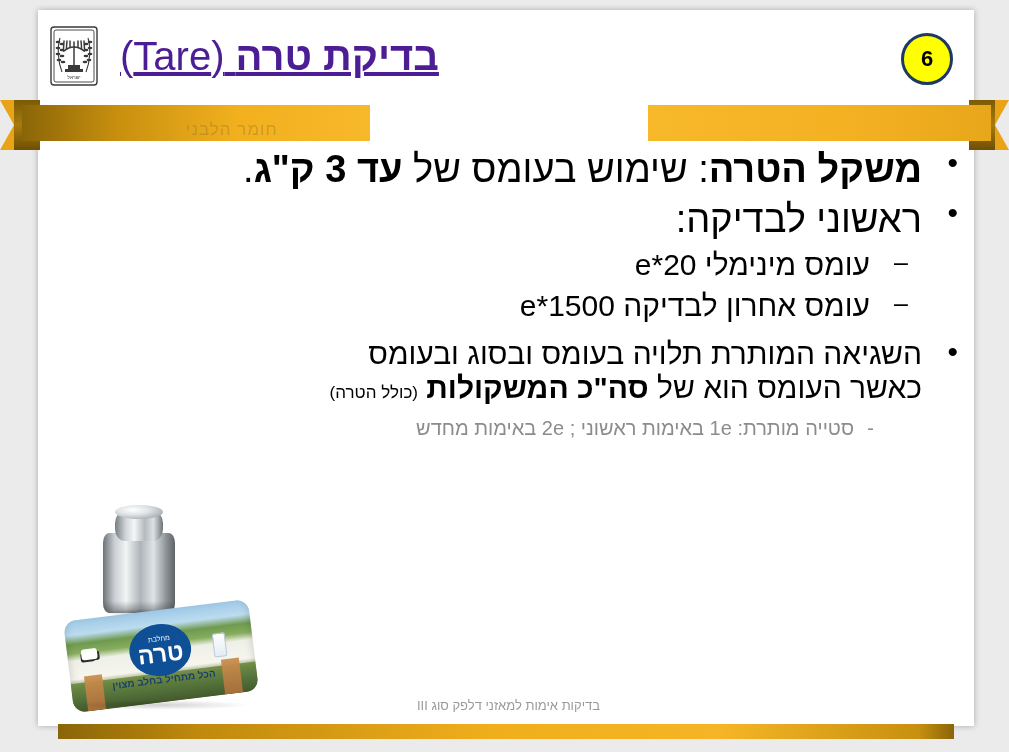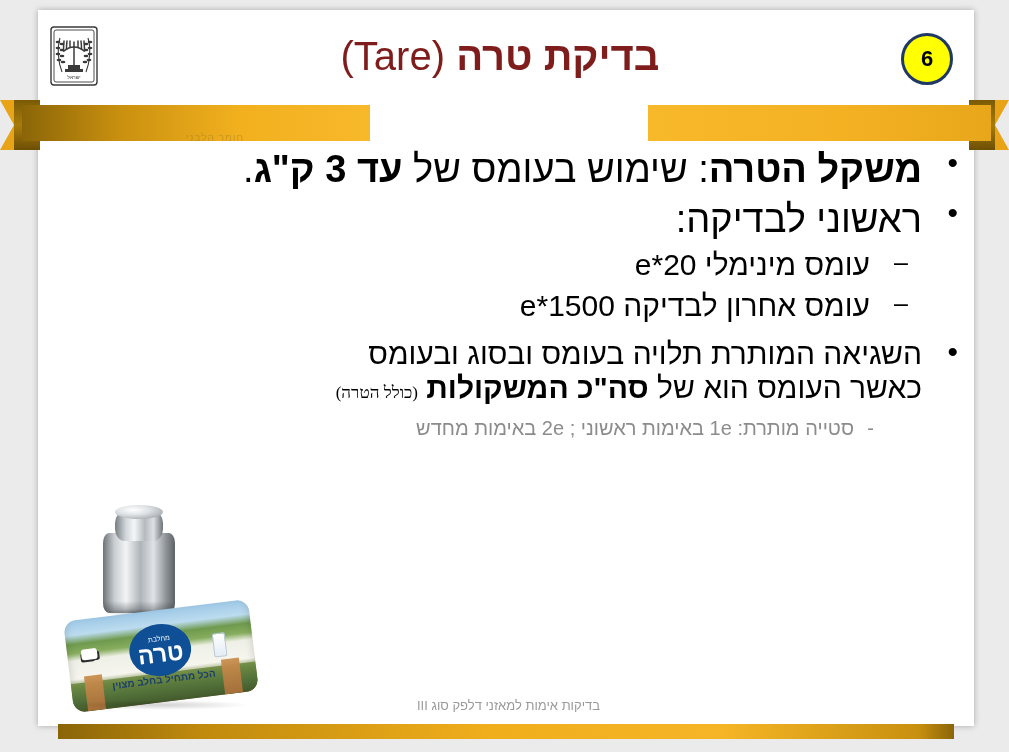--- a/index.html
+++ b/index.html
@@ -38,27 +38,28 @@
     width: 48px;
     height: 62px;
   }
 
   
   .title {
     position: absolute;
     left: 120px;
     top: 34px;
     width: 760px;
-    text-align: center;
+    text-align: left;
     font-size: 40px;
     font-weight: bold;
-    color: #7f1d1d;
+    color: #4c1d95;
     direction: rtl;
     white-space: nowrap;
     letter-spacing: 0px;
+    text-decoration: underline;
   }
   .title .lat {
     font-weight: normal;
   }
 
   
   .badge {
     position: absolute;
     left: 901px;
     top: 33px;
@@ -106,22 +107,22 @@
     top: 5px;
     height: 36px;
     background: linear-gradient(90deg,#8a6508 0%, #c9900f 28%, #f2b01e 62%, #f7b82a 100%);
   }
   .ribbon-seg.a { left: 22px;  width: 348px; }
   .ribbon-seg.b { left: 648px; width: 343px;
     background: linear-gradient(90deg,#f7b82a 0%, #f4b223 55%, #e8a61a 100%); }
   .ribbon-watermark {
     position: absolute;
     left: 186px;
-    top: 132px;
-    font-size: 10px;
+    top: 120px;
+    font-size: 17px;
     color: rgba(160,125,40,0.45);
     direction: rtl;
     letter-spacing: 1px;
   }
 
   
   .body {
     position: absolute;
     left: 50px;
     top: 150px;
@@ -173,21 +174,21 @@
     margin-top: 16px;
   }
   .b-big::before {
     content: "•";
     position: absolute;
     right: 8px;
     top: -2px;
     font-size: 30px;
   }
   .b-big b { font-weight: bold; }
-  .paren { font-size: 17px; font-weight: normal; font-family: Liberation Serif, serif; }
+  .paren { font-size: 17px; font-weight: normal; }
 
   .dash-line {
     position: relative;
     font-size: 20px;
     color: #8c8c8c;
     padding-right: 112px;
     margin-top: 13px;
     white-space: nowrap;
     text-align: right;
   }

